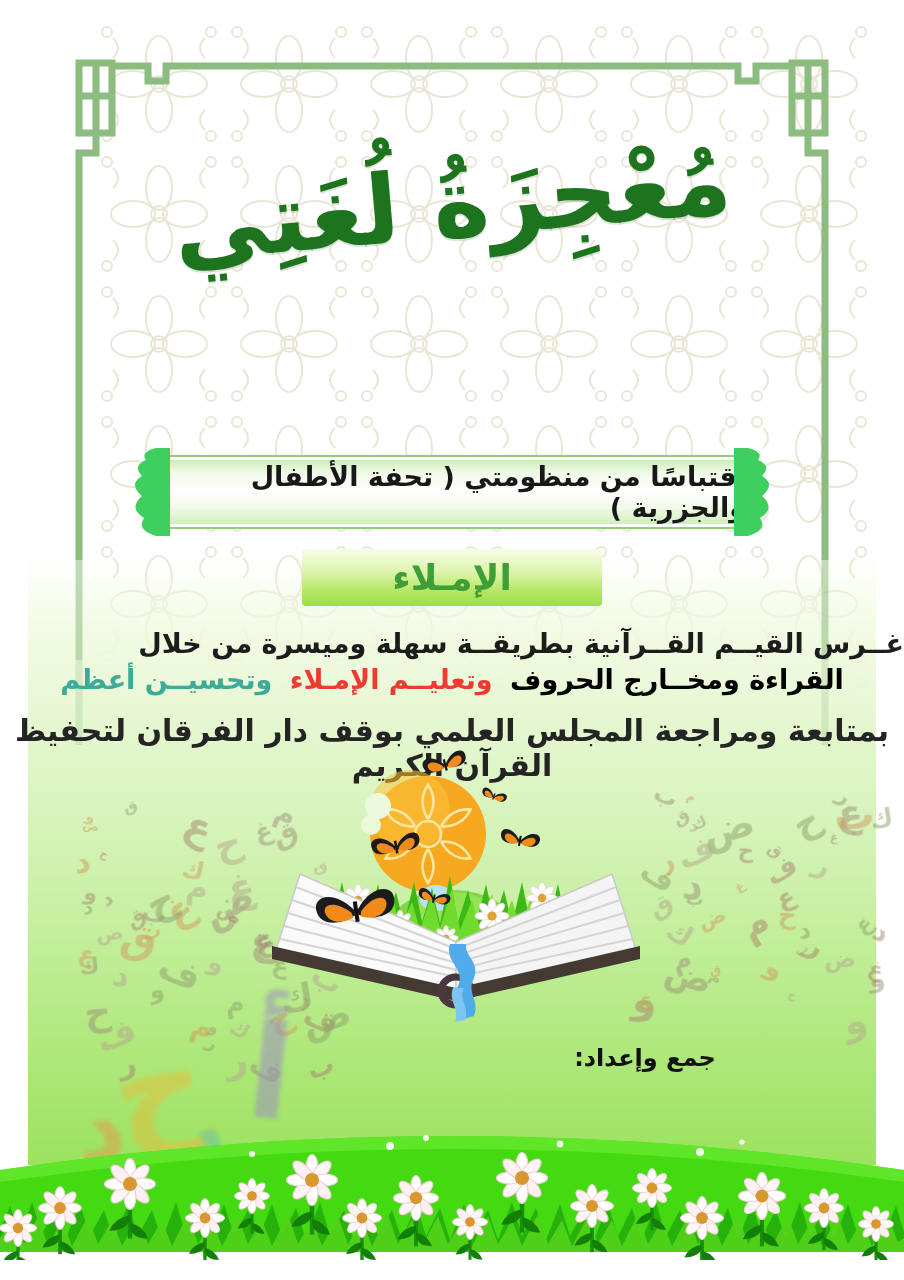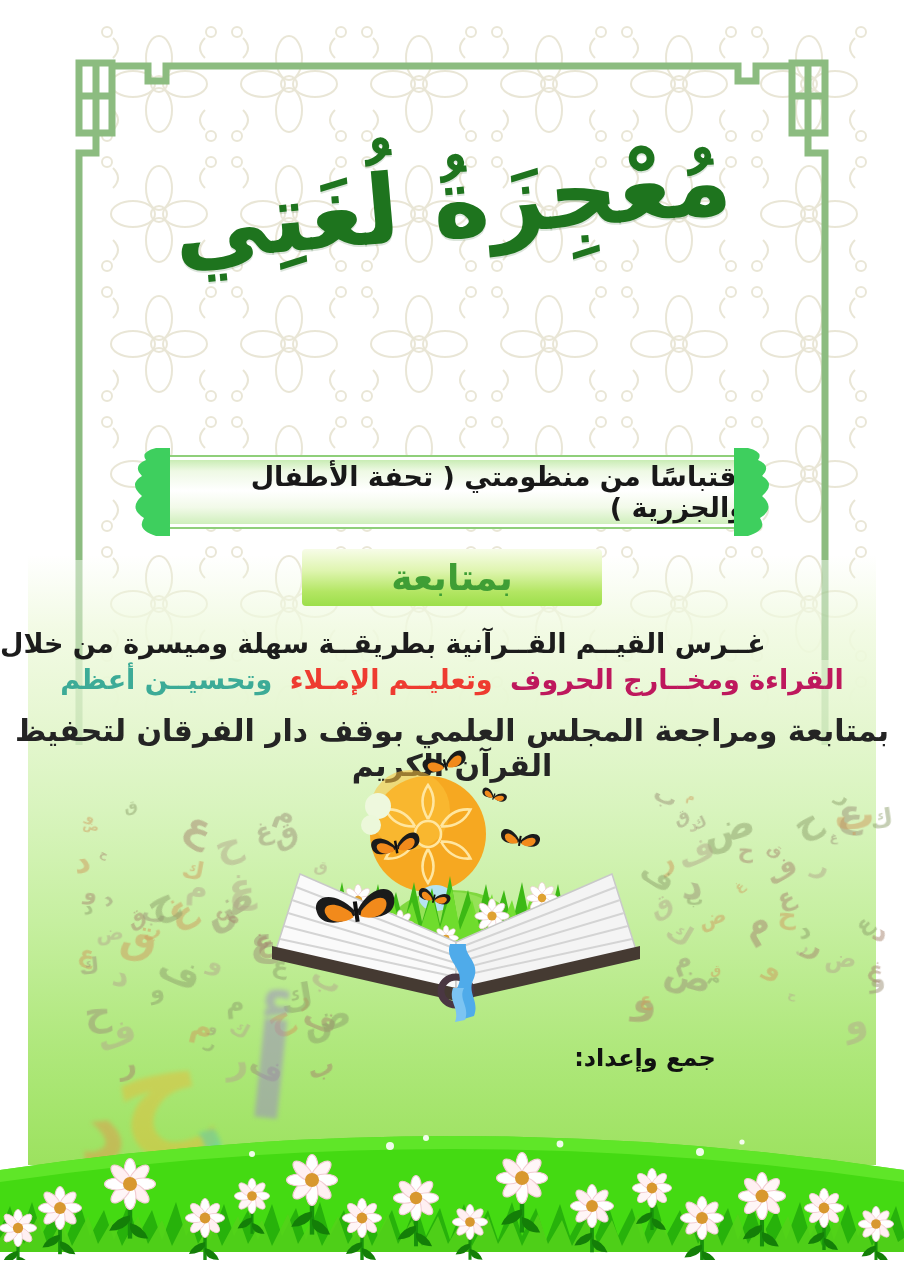--- a/index.html
+++ b/index.html
@@ -39,25 +39,25 @@
   .banner-text{direction:rtl;font-size:27px;font-weight:bold;color:#181818;}
   .bracket{position:absolute;top:0;width:36px;height:88px;z-index:2;}
   .bracket.left{left:-6px;}
   .bracket.right{right:-6px;transform:scaleX(-1);}
 
   
   .mission-heading{left:302px;top:549px;width:300px;height:57px;line-height:57px;
     text-align:center;direction:rtl;font-size:36px;font-weight:bold;color:#3f9e35;
     border-radius:4px;
     background:linear-gradient(180deg,#f7fce8 0%,#dff5b0 38%,#b3e663 75%,#9cdf4a 100%);}
-  .m-line1{left:0;top:628px;width:100%;text-align:left;direction:rtl;
+  .m-line1{left:0;top:628px;width:100%;text-align:right;direction:rtl;
     font-size:27px;font-weight:bold;color:#1c1c1c;}
   .m-line2{left:0;top:664px;width:100%;text-align:center;direction:rtl;
     font-size:27px;font-weight:bold;}
-  .seg-reading{color:#be185d;margin:0 4px;}
+  .seg-reading{color:#000000;margin:0 4px;}
   .seg-spelling{color:#ee3b30;margin:0 4px;}
   .seg-callig{color:#3cab97;margin:0 4px;}
   .supervision{left:0;top:713px;width:100%;text-align:center;direction:rtl;
     font-size:30px;font-weight:bold;color:#242424;}
 
   
   .watermark{pointer-events:none;}
   .wm-left{left:70px;top:795px;width:268px;height:290px;}
   .wm-right{left:612px;top:780px;width:286px;height:245px;}
   .watermark span{position:absolute;font-weight:bold;opacity:.5;filter:blur(.6px);}
@@ -170,21 +170,21 @@
       <path d="M36 0 V88 H22 Q2 82 10 70 Q-6 60 8 48 Q-6 36 8 28 Q-2 18 12 12 Q6 4 22 0 Z" fill="#3ecf5e"></path>
     </svg>
     <div class="banner-inner">
       <span class="banner-text">اقتباسًا من منظومتي ( تحفة الأطفال والجزرية )</span>
     </div>
     <svg class="bracket right" viewBox="0 0 36 88" xmlns="http://www.w3.org/2000/svg">
       <path d="M36 0 V88 H22 Q2 82 10 70 Q-6 60 8 48 Q-6 36 8 28 Q-2 18 12 12 Q6 4 22 0 Z" fill="#3ecf5e"></path>
     </svg>
   </div>
 
-  <div class="abs mission-heading">بمتابعة</div>
+  <div class="abs mission-heading">الإمـلاء</div>
 
   <div class="abs m-line1">غــرس القيــم القــرآنية بطريقــة سهلة وميسرة من خلال</div>
   <div class="abs m-line2">
     <span class="seg-reading">القراءة ومخــارج الحروف</span>
     <span class="seg-spelling">وتعليــم الإمـلاء</span>
     <span class="seg-callig">وتحسيــن أعظم</span>
   </div>
   <div class="abs supervision">بمتابعة ومراجعة المجلس العلمي بوقف دار الفرقان لتحفيظ القرآن الكريم</div>
 
   <div class="abs watermark wm-left">

